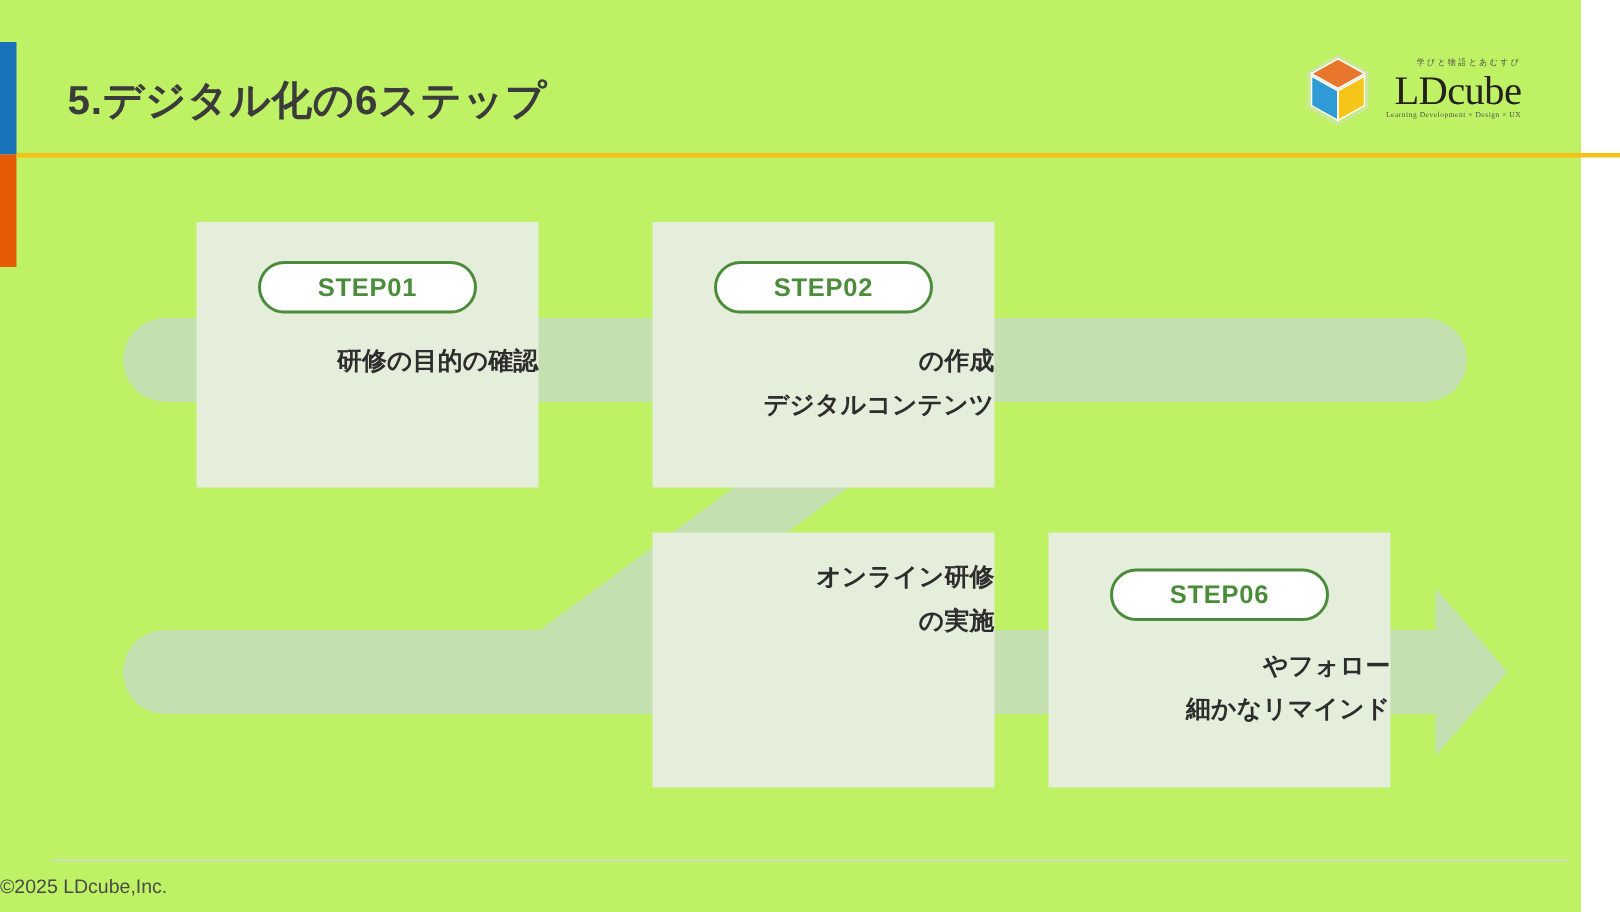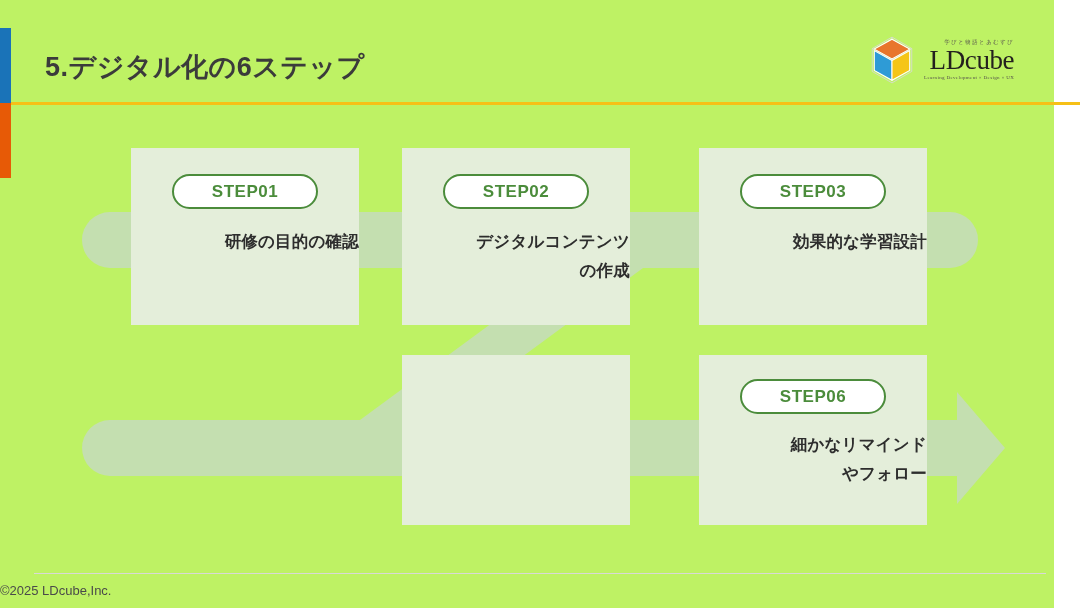--- a/index.html
+++ b/index.html
@@ -99,21 +99,21 @@
   .card {
     position: absolute;
     background: #E4EEDA;
     display: flex;
     flex-direction: column;
     align-items: center;
   }
   .card-r1 { top: 148px; height: 177px; }
   .card-r2 { top: 355px; height: 170px; }
   .card-c1 { left: 131px; width: 228px; }
-  .card-c2 { left: 402px; width: 228px; }
+  .card-c2 { left: 435px; width: 228px; }
   .card-c3 { left: 699px; width: 228px; }
 
   .step-pill {
     margin-top: 26px;
     width: 146px; height: 35px;
     border: 2px solid #4B8C3B;
     border-radius: 18px;
     background: #ffffff;
     display: flex;
     align-items: center;
@@ -202,40 +202,38 @@
   <div class="card card-r1 card-c1">
     <div class="step-pill">STEP01</div>
     <div class="card-text">
       <div>研修の目的の確認</div>
     </div>
   </div>
 
   <div class="card card-r1 card-c2">
     <div class="step-pill">STEP02</div>
     <div class="card-text">
+      <div>の作成</div>
       <div>デジタルコンテンツ</div>
-      <div>の作成</div>
-    </div>
-  </div>
-
-  <div class="card card-r1 card-c3">
-    <div class="step-pill">STEP03</div>
-    <div class="card-text">
-      <div>効果的な学習設計</div>
-    </div>
-  </div>
+    </div>
+  </div>
+
 
 
   <div class="card card-r2 card-c2">
+    <div class="card-text">
+      <div>オンライン研修</div>
+      <div>の実施</div>
+    </div>
   </div>
 
   <div class="card card-r2 card-c3">
     <div class="step-pill">STEP06</div>
     <div class="card-text">
+      <div>やフォロー</div>
       <div>細かなリマインド</div>
-      <div>やフォロー</div>
     </div>
   </div>
 
   <div class="footer-rule"></div>
   <div class="footer-text">©2025 LDcube,Inc.</div>
 
 </div>
 
 </body></html>

